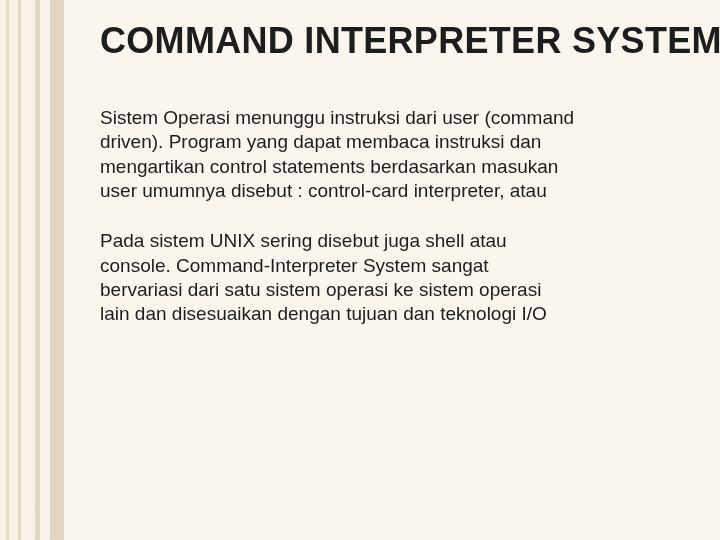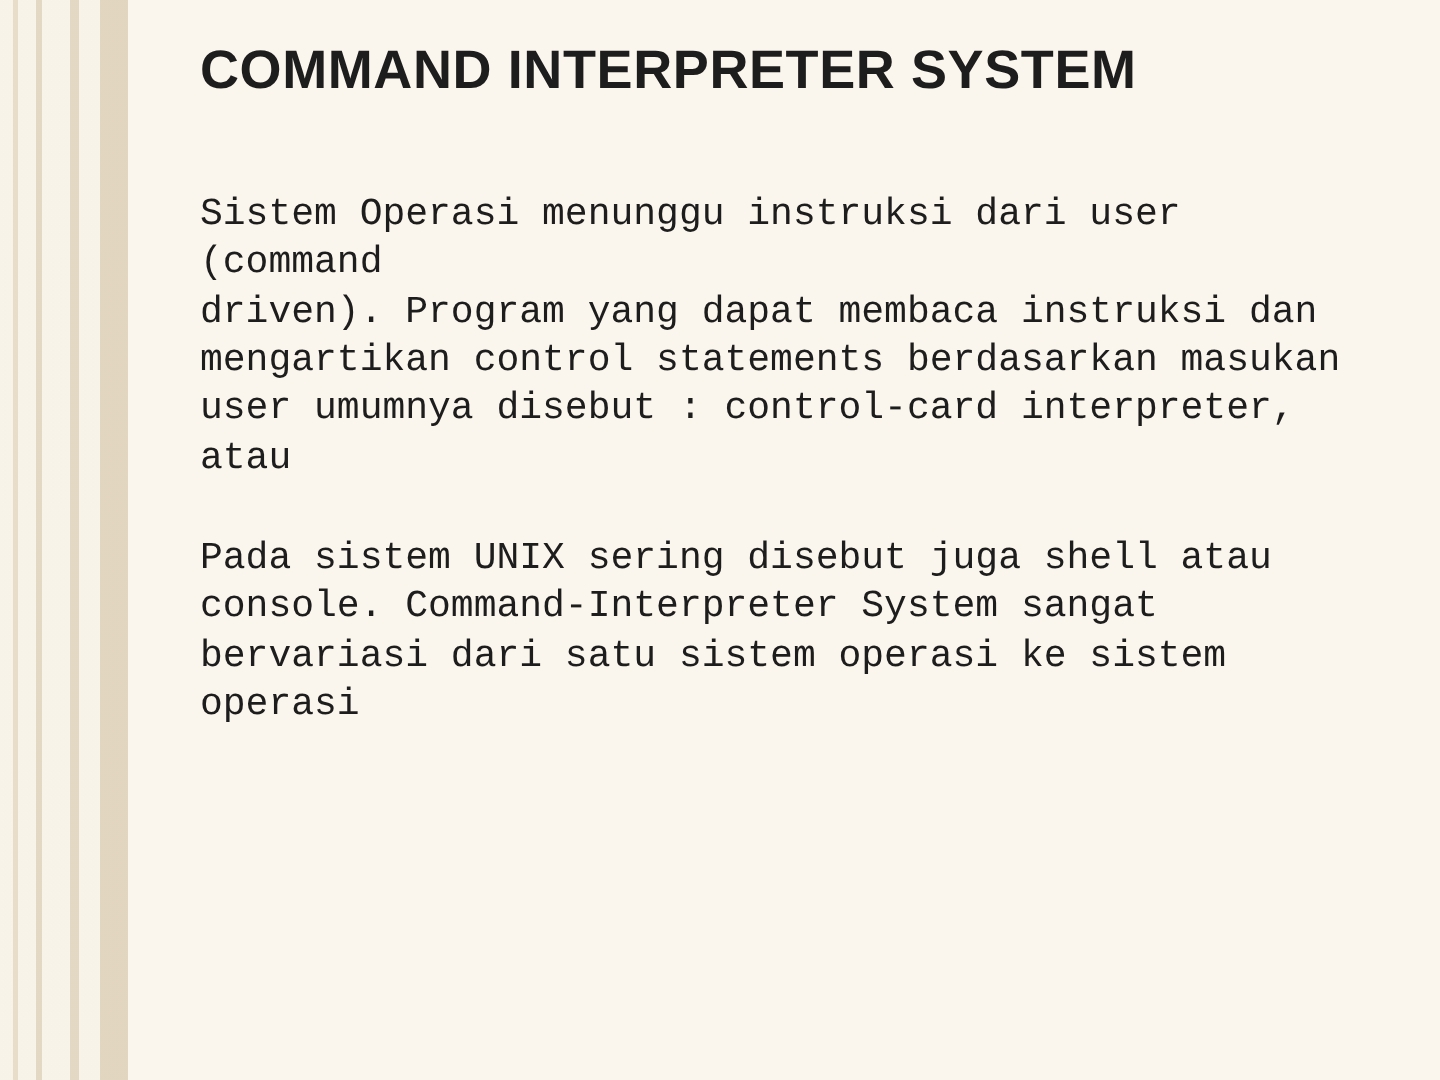--- a/index.html
+++ b/index.html
@@ -25,34 +25,34 @@
       #e0d4bd 78%, #e0d4bd 100%);
     opacity: 0.95;
   }
   .content {
     position: absolute;
     left: 100px;
     top: 20px;
     width: 580px;
   }
   h1.title {
-    font-size: 27px;
+    font-size: 36px;
     font-weight: bold;
     color: #1d1d1d;
     letter-spacing: 0.3px;
     margin-bottom: 44px;
     white-space: nowrap;
   }
   .para {
     font-size: 19px;
     line-height: 1.28;
     color: #1d1d1d;
     margin-bottom: 26px;
   }
-  .para .line { display: block; font-family: Liberation Mono, monospace; }
+  .para .line { display: block; }
   .para .indent { padding-left: 18px; }
 </style>
 </head>
 <body>
 
 <div class="leftband"></div>
 
 <div class="content">
   <h1 class="title">COMMAND INTERPRETER SYSTEM</h1>
 
@@ -60,14 +60,15 @@
     <span class="line">Sistem Operasi menunggu instruksi dari user (command</span>
     <span class="line">driven). Program yang dapat membaca instruksi dan</span>
     <span class="line">mengartikan control statements berdasarkan masukan</span>
     <span class="line">user umumnya disebut : control-card interpreter, atau</span>
   </div>
 
   <div class="para">
     <span class="line">Pada sistem UNIX sering disebut juga shell atau</span>
     <span class="line">console. Command-Interpreter System sangat</span>
     <span class="line">bervariasi dari satu sistem operasi ke sistem operasi</span>
+    <span class="line">lain dan disesuaikan dengan tujuan dan teknologi I/O</span>
   </div>
 </div>
 
 </body></html>

